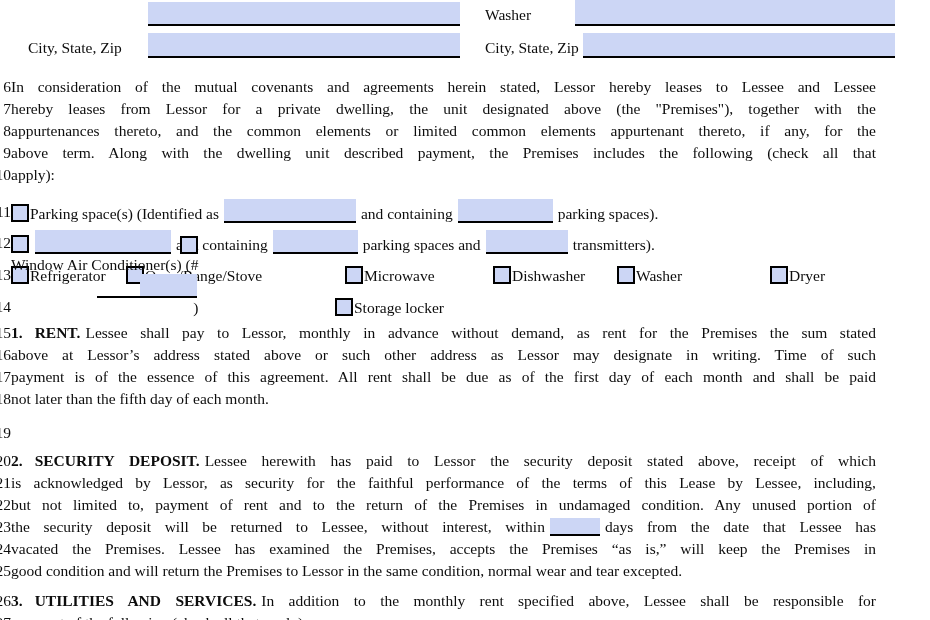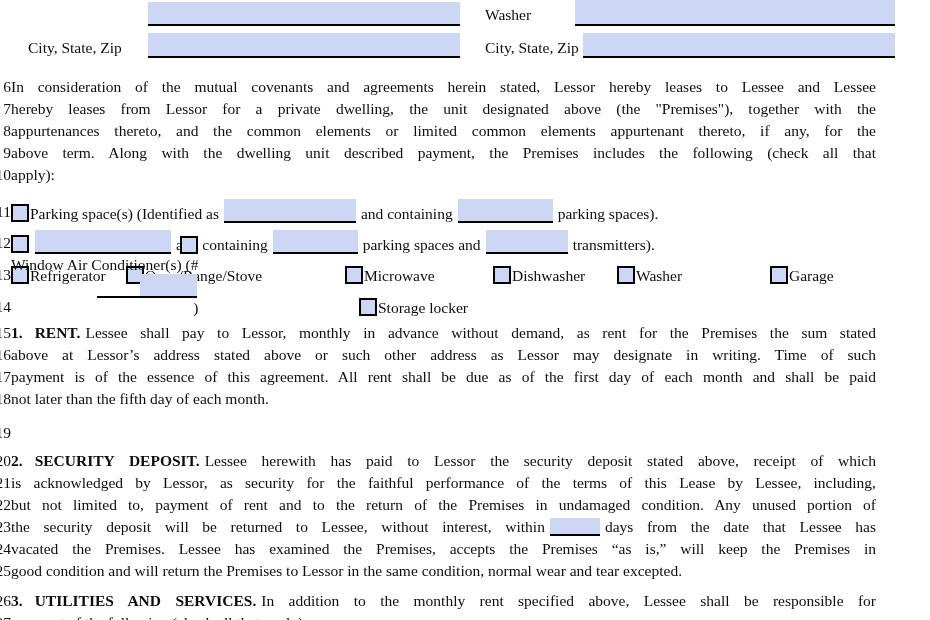--- a/index.html
+++ b/index.html
@@ -119,37 +119,37 @@
         <span class="cbitem" style="left:482px;">
           <span class="cb"></span>
           <span class="lbl">Dishwasher</span>
         </span>
         <span class="cbitem" style="left:606px;text-align:center;">
           <span class="cb"></span>
           <span class="lbl">Washer</span>
         </span>
         <span class="cbitem" style="left:759px;">
           <span class="cb"></span>
-          <span class="lbl">Garage</span>
+          <span class="lbl">Dryer</span>
         </span>
       </div>
     </div>
 
     <div class="cbrow tall">
       <span class="num" style="align-self:flex-end;">14</span>
       <div class="content rel">
         <span class="cbitem" style="left:0px;flex-direction:column;">
           <span class="cb"></span>
           <span class="lbl">Window Air Conditioner(s) (#</span>
           <span class="ulwrap" style="width:100px;">
               <span class="ulfill" style="width:57px;height:22px;"></span>
             </span>
           <span class="lbl">)</span>
         </span>
-        <span class="cbitem" style="left:348px;">
+        <span class="cbitem" style="left:324px;">
           <span class="cb"></span>
           <span class="lbl">Storage locker</span>
         </span>
       </div>
     </div>
   </div>
 
   <div style="margin-top:4px;">
     <div class="line">
       <span class="num">15</span>

